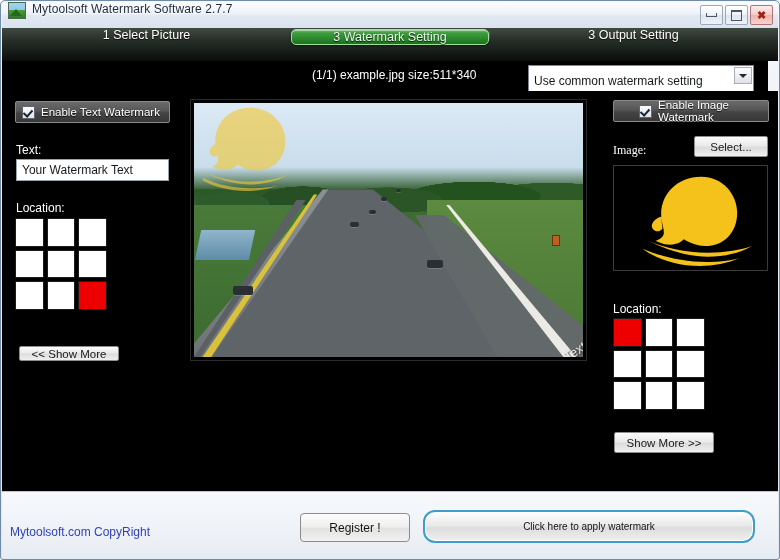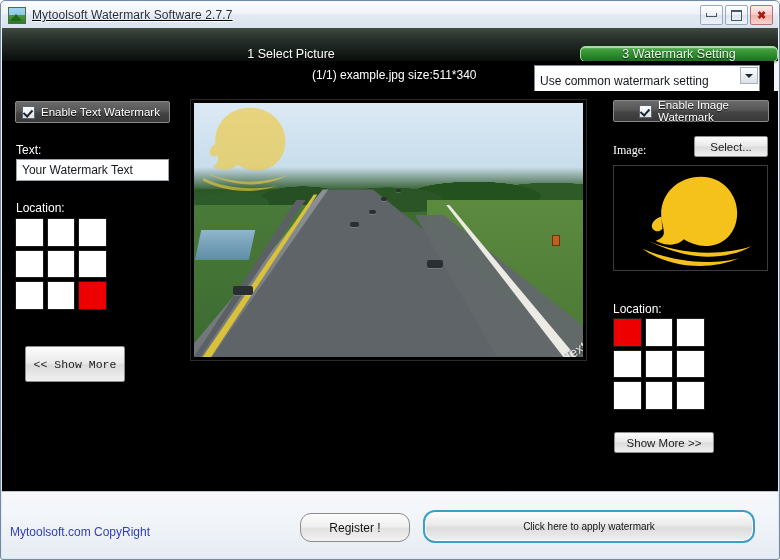--- a/index.html
+++ b/index.html
@@ -19,21 +19,21 @@
     border: 1px solid #6f8ba8;
     border-radius: 5px 5px 3px 3px;
   }
 
   
   .titlebar {
     position: absolute; left: 1px; top: 1px; right: 1px; height: 26px;
     background: linear-gradient(180deg, #fbfcfe 0%, #eef2f8 45%, #e2e9f2 52%, #d9e2ed 100%);
     border-radius: 4px 4px 0 0;
     border-bottom: 1px solid #b6c4d4;
-    display: flex; align-items: center; text-decoration: underline;
+    display: flex; 
   }
   .app-icon {
     width: 16px; height: 15px; margin-left: 6px; margin-right: 6px;
     border: 1px solid #4a6a52;
     background: linear-gradient(180deg, #9fd4ee 0%, #8fc9e8 45%, #4f9b3e 46%, #2f7a27 100%);
     position: relative; overflow: hidden; flex: none;
   }
   .app-icon::after {
     content: ""; position: absolute; left: 1px; bottom: 2px;
     width: 0; height: 0;
@@ -62,21 +62,21 @@
     background: linear-gradient(180deg, #fdeceb 0%, #f6cdc9 48%, #eeb3ac 52%, #f7d3cd 100%);
   }
   .glyph-min { width: 9px; height: 3px; border: 1px solid #48566a; border-top: none; }
   .glyph-max { width: 9px; height: 8px; border: 1px solid #48566a; border-top-width: 2px; }
   .glyph-close { font-size: 11px; color: #a51f16; font-weight: bold; line-height: 1; }
 
   
   .tabstrip {
     position: absolute; left: 1px; top: 27px; right: 1px; height: 33px;
     background: linear-gradient(180deg, #3f4a41 0%, #27302a 35%, #161b17 75%, #0a0d0b 100%);
-    display: flex; align-items: flex-end;
+    display: flex; align-items: flex-start;
   }
   .tab {
     flex: 1 1 33.33%;
     display: flex; align-items: center; justify-content: center;
     color: #ffffff; font-size: 12.5px;
     position: relative;
     text-shadow: 0 1px 1px rgba(0,0,0,.8);
   }
   .tab + .tab::before {
     content: ""; position: absolute; left: 0; top: 3px; bottom: 3px;
@@ -88,21 +88,21 @@
     border-radius: 5px;
     margin: 1px 0 -1px 0;
     box-shadow: inset 0 1px 0 rgba(255,255,255,.45), 0 1px 2px rgba(0,0,0,.5);
     color: #eaf7ea;
     flex: 0 0 196px;
   }
   .tab.active::before { display: none; }
 
   
   .infobar {
-    position: absolute; left: 1px; top: 60px; right: 5px; height: 30px;
+    position: absolute; left: 1px; top: 60px; right: 11px; height: 30px;
     background: #000000;
     display: flex; align-items: center; padding-left: 39px;
   }
   .info-text {
     position: absolute; left: 310px; top: 7px;
     color: #ffffff; font-size: 12px;
   }
   .preset-select {
     position: absolute; right: 14px; top: 4px;
     width: 226px; height: 32px;
@@ -316,21 +316,21 @@
   }
   .copyright {
     position: absolute; left: 8px; top: 33px;
     color: #2f3fbf; font-size: 12px;
   }
   .register-btn {
     position: absolute; left: 299px; top: 512px;
     width: 110px; height: 29px;
     background: linear-gradient(180deg, #fcfcfc 0%, #efefef 46%, #e2e2e2 54%, #f2f2f2 100%);
     border: 1px solid #8c8c8c;
-    border-radius: 11px;
+    border-radius: 4px;
     color: #151515; font-size: 12px;
     display: flex; align-items: center; justify-content: center;
     box-sizing: border-box;
   }
   .apply-btn {
     position: absolute; left: 422px; top: 509px;
     width: 332px; height: 33px;
     background: linear-gradient(180deg, #fdfdfd 0%, #eaeaea 45%, #dddddd 55%, #efefef 100%);
     border: 2px solid #3f9ec9;
     border-radius: 12px;
@@ -361,20 +361,23 @@
     </div>
   </div>
 
   <div class="tabstrip">
     <div class="tab">
       <span>1 Select Picture</span>
     </div>
     <div class="tab active">
       <span>3 Watermark Setting</span>
     </div>
+    <div class="tab">
+      <span>3 Output Setting</span>
+    </div>
   </div>
 
   <div class="infobar">
     <div class="info-text">(1/1) example.jpg size:511*340</div>
     <div class="preset-select">
       <div class="preset-value">Use common watermark setting</div>
       <div class="preset-arrow">
           <i></i>
         </div>
     </div>
@@ -400,21 +403,21 @@
       <div class="cell"></div>
       <div class="cell"></div>
       <div class="cell"></div>
       <div class="cell"></div>
       <div class="cell"></div>
       <div class="cell"></div>
       <div class="cell"></div>
       <div class="cell sel"></div>
     </div>
 
-    <div class="gray-btn" style="left:23px; top:255px; width:100px; height:36px;font-family:Liberation Mono, monospace;">
+    <div class="gray-btn" style="left:17px; top:255px; width:100px; height:15px;">
       <span>&lt;&lt; Show More</span>
     </div>
 
     <div class="preview" style="left:188px; top:8px;">
       <div class="photo">
         <div class="sky"></div>
         <div class="trees"></div>
         <div class="field-left"></div>
         <div class="water"></div>
         <div class="field-right"></div>

